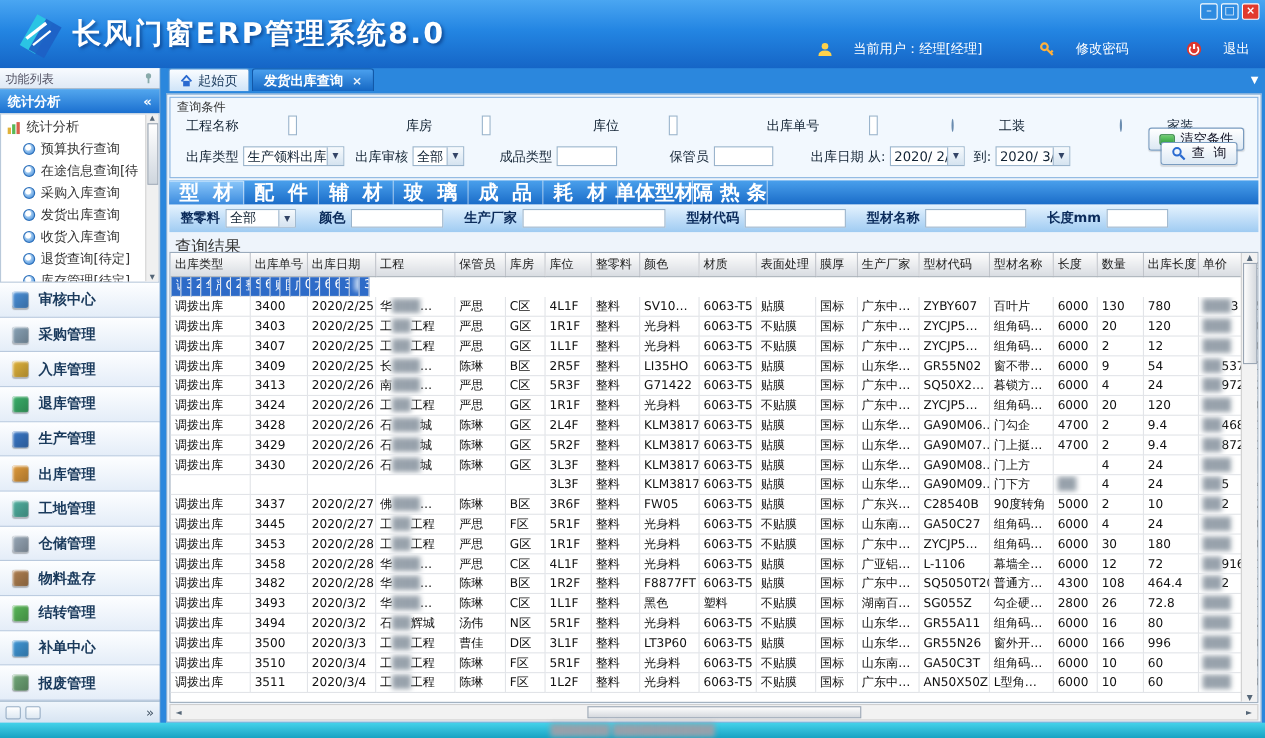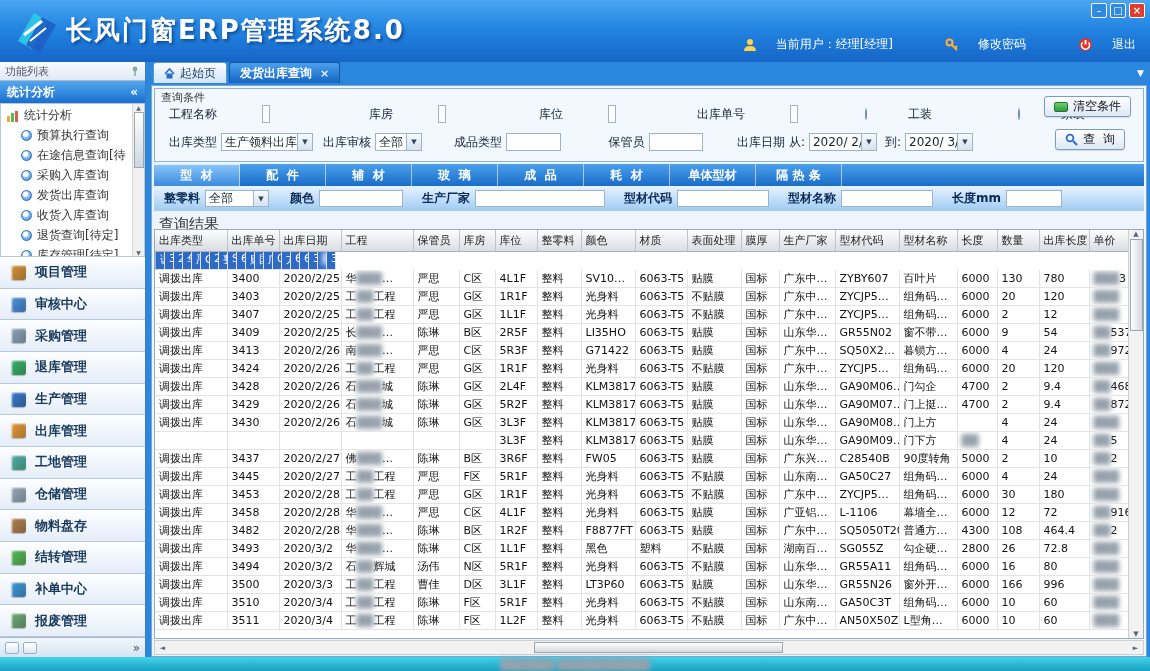--- a/index.html
+++ b/index.html
@@ -68,30 +68,30 @@
   .q-label{color:#123;margin-right:4px;}
   .inp{height:18px;background:#fff;border:1px solid #9ab4cc;display:flex;align-items:center;padding:0 3px;font-size:12px;color:#123;}
   .sel{height:18px;background:#fff;border:1px solid #9ab4cc;display:flex;align-items:center;font-size:12px;color:#123;}
   .sel .val{flex:1;padding:0 3px;overflow:hidden;white-space:nowrap;}
   .sel .arr{width:15px;height:100%;background:linear-gradient(#f6fafd,#d5e3f0);border-left:1px solid #9ab4cc;
     display:flex;align-items:center;justify-content:center;font-size:7px;color:#346;}
   .radio{width:12px;height:12px;border-radius:50%;border:1px solid #6a8cb0;background:#fff;position:relative;display:inline-block;vertical-align:-2px;}
   .radio.on::after{content:"";position:absolute;inset:2.5px;background:#2a6ad0;border-radius:50%;}
   .btn{height:21px;display:flex;align-items:center;gap:5px;padding:0 9px;border:1px solid #7a9cc0;border-radius:3px;
     background:linear-gradient(#ffffff,#dce8f4);font-size:12px;color:#112;cursor:default;box-shadow:0 1px 1px rgba(0,0,0,.12);}
-  .btn-clear{position:absolute;right:12px;top:7px;justify-content:center;}
+  .btn-clear{position:absolute;right:12px;top:27px;justify-content:center;}
   .btn-search{position:absolute;right:18px;top:40px;}
   .icon-clear{width:14px;height:10px;background:linear-gradient(#6fd06f,#2e9a3e);border:1px solid #1d7a2d;border-radius:2px;}
   .gap8{width:8px;display:inline-block;}
 
   
   .mat-tabs{position:absolute;top:78px;left:2px;right:2px;height:22px;
     background:linear-gradient(#4aa0ec,#1a6cc8);display:flex;}
-  .mat-tab{width:86px;display:flex;align-items:center;justify-content:center;color:#fff;font-weight:bold;
-    border-right:1px solid rgba(255,255,255,.55);font-size:12px;cursor:default;}
+  .mat-tab{width:68px;display:flex;align-items:center;justify-content:center;color:#fff;font-weight:bold;
+    border-right:1px solid rgba(255,255,255,.55);font-size:18px;cursor:default;}
   .mat-tab span{white-space:pre;}
   .mat-tab.active{background:linear-gradient(#8cc8fa,#3a8ade);box-shadow:inset 0 1px 0 rgba(255,255,255,.7);}
 
   
   .sub-filter{position:absolute;top:100px;left:2px;right:2px;height:25px;
     background:linear-gradient(#e6f3fe,#9fcbf2);display:flex;align-items:center;padding-left:10px;gap:5px;
     font-size:12px;color:#0a2a5a;font-weight:bold;white-space:nowrap;}
   .sub-filter .inp,.sub-filter .sel{font-weight:normal;height:17px;}
 
   .results-label{position:absolute;top:129px;left:7px;font-size:15px;color:#333;}
@@ -225,35 +225,35 @@
       </div>
       <div class="tree-vsb">
         <span>▲</span>
         <div class="thumb"></div>
         <div style="flex:1"></div>
         <span>▼</span>
       </div>
     </div>
     <div class="menu">
 
-        <div class="menu-item">
-          <span class="menu-icon" style="background: linear-gradient(135deg, rgb(210, 145, 58), rgba(0, 0, 0, 0.25)), rgb(210, 145, 58);"></span>
-          <span><span>项目管理</span></span>
-        </div>
 
         <div class="menu-item">
           <span class="menu-icon" style="background: linear-gradient(135deg, rgb(74, 144, 217), rgba(0, 0, 0, 0.25)), rgb(74, 144, 217);"></span>
           <span><span>审核中心</span></span>
         </div>
 
         <div class="menu-item">
           <span class="menu-icon" style="background: linear-gradient(135deg, rgb(138, 164, 184), rgba(0, 0, 0, 0.25)), rgb(138, 164, 184);"></span>
           <span><span>采购管理</span></span>
         </div>
 
+        <div class="menu-item">
+          <span class="menu-icon" style="background: linear-gradient(135deg, rgb(224, 178, 58), rgba(0, 0, 0, 0.25)), rgb(224, 178, 58);"></span>
+          <span><span>入库管理</span></span>
+        </div>
 
 
         <div class="menu-item">
           <span class="menu-icon" style="background: linear-gradient(135deg, rgb(58, 176, 106), rgba(0, 0, 0, 0.25)), rgb(58, 176, 106);"></span>
           <span><span>退库管理</span></span>
         </div>
 
         <div class="menu-item">
           <span class="menu-icon" style="background: linear-gradient(135deg, rgb(58, 120, 200), rgba(0, 0, 0, 0.25)), rgb(58, 120, 200);"></span>
           <span><span>生产管理</span></span>

